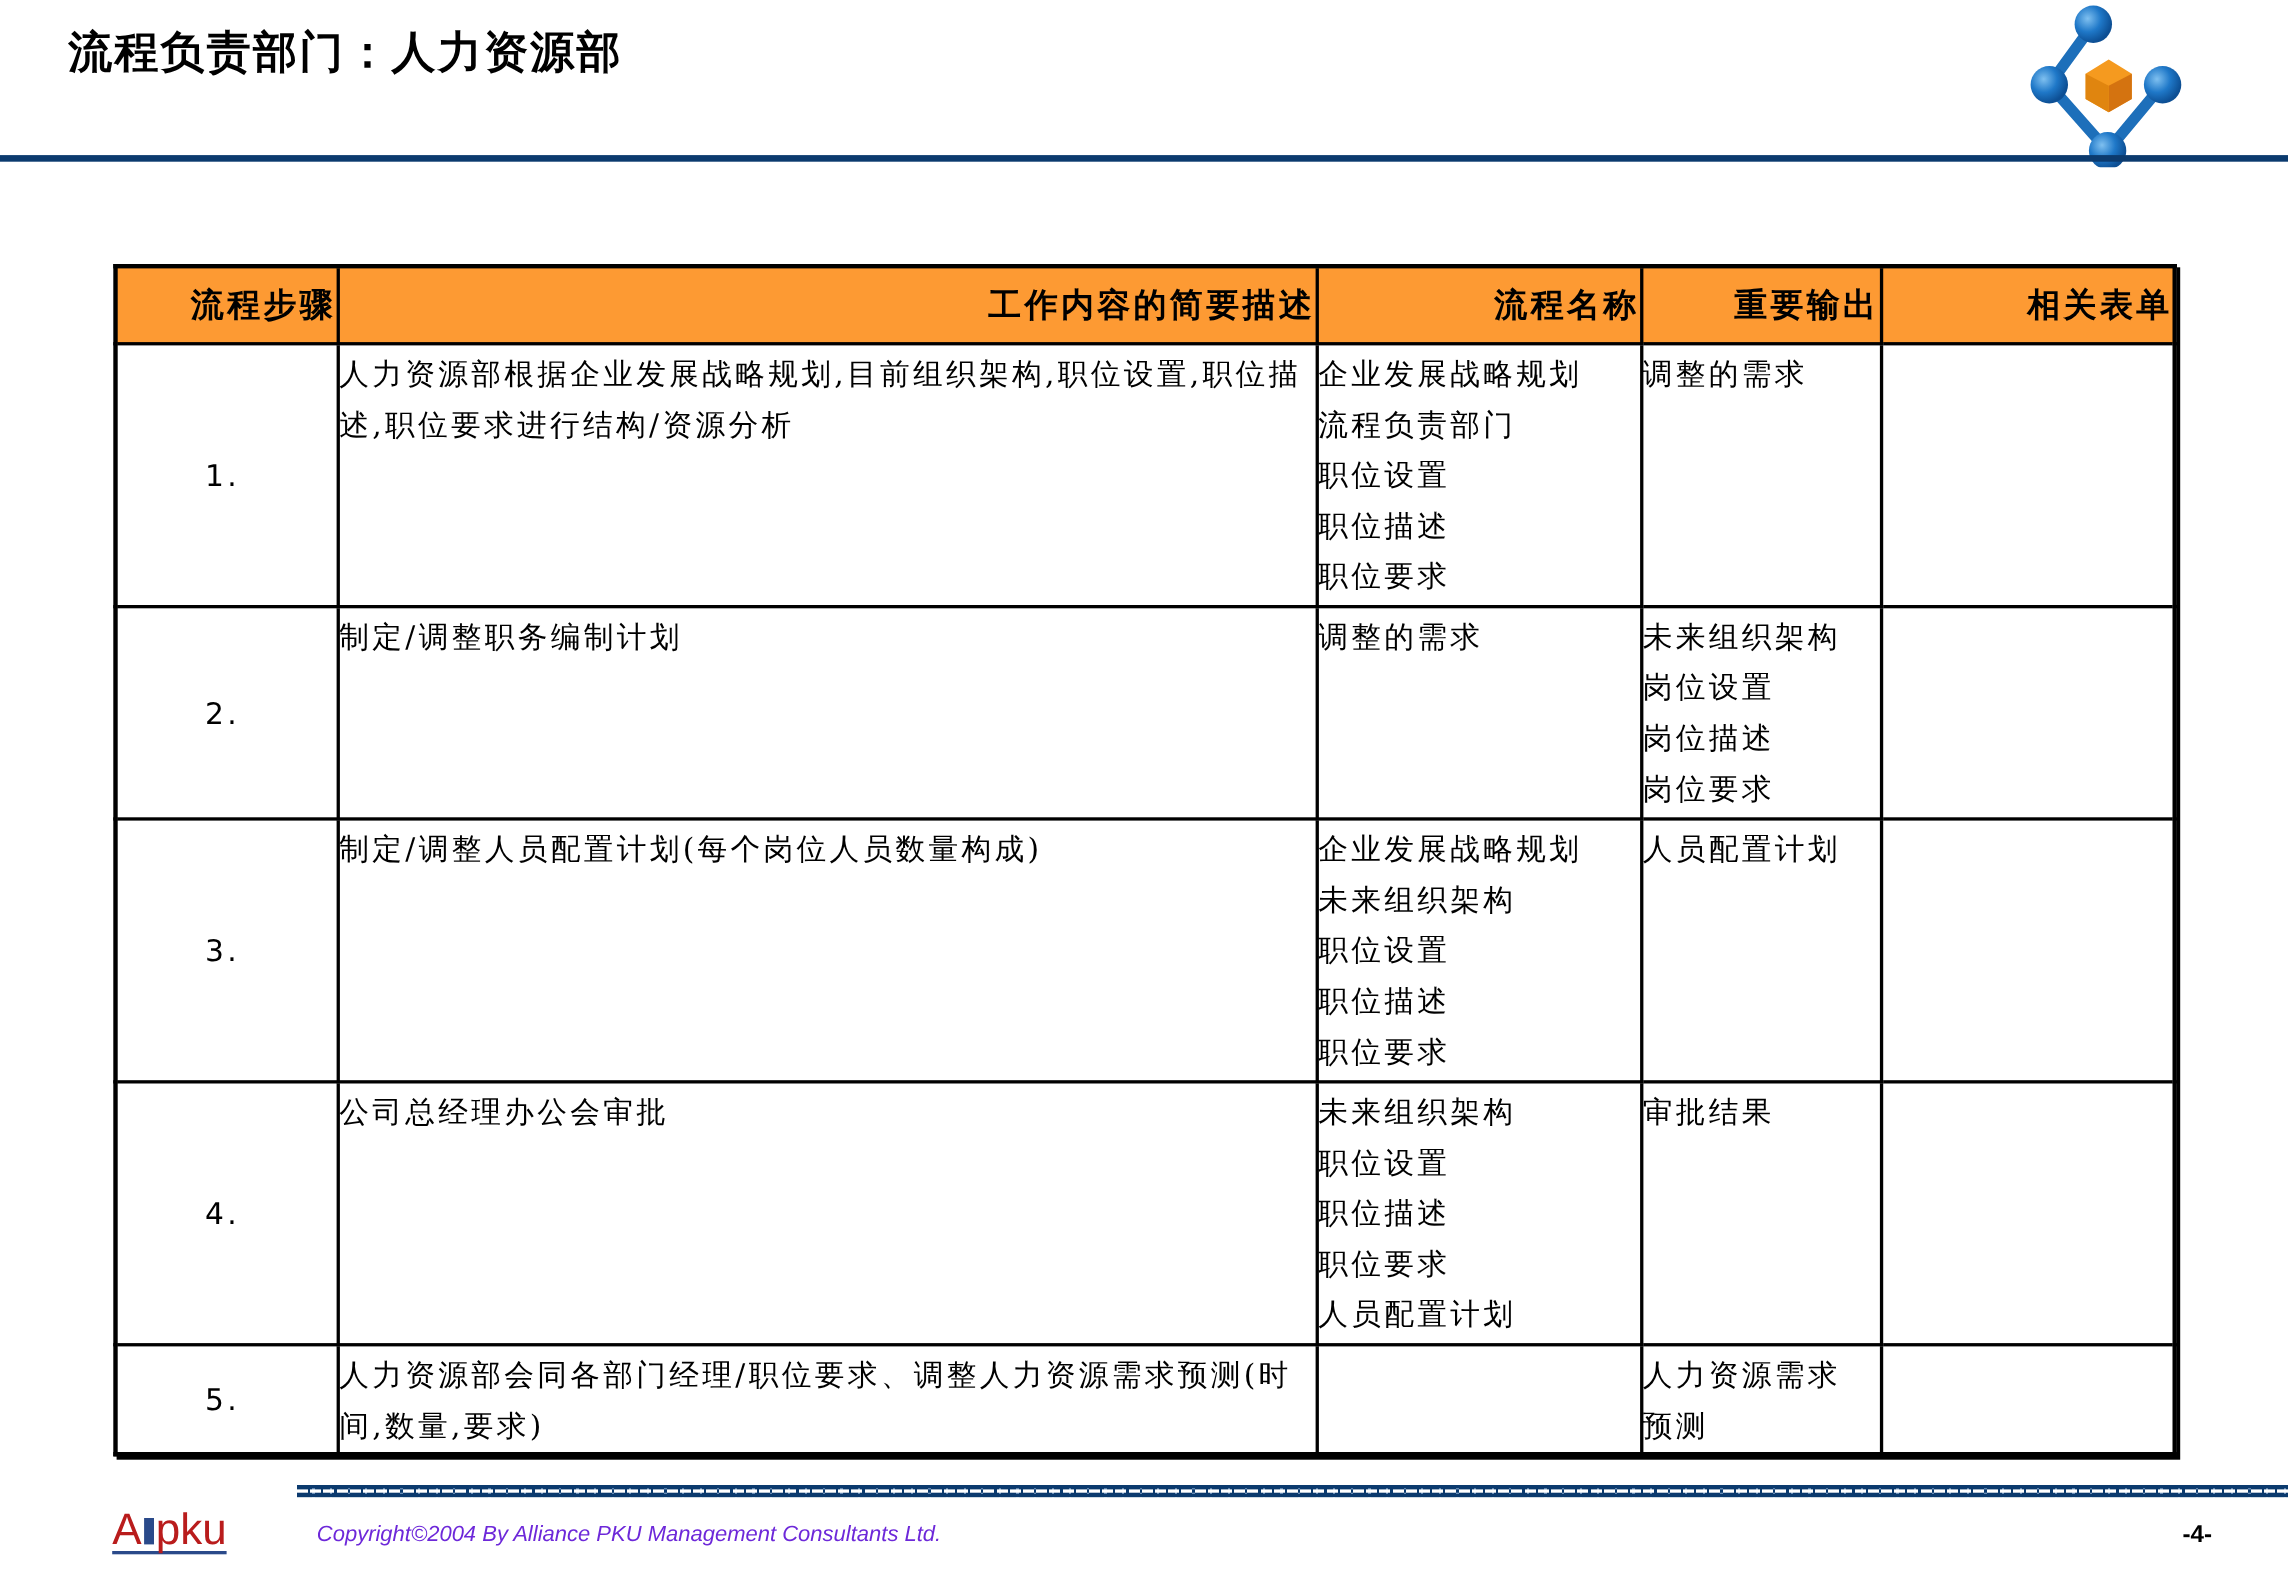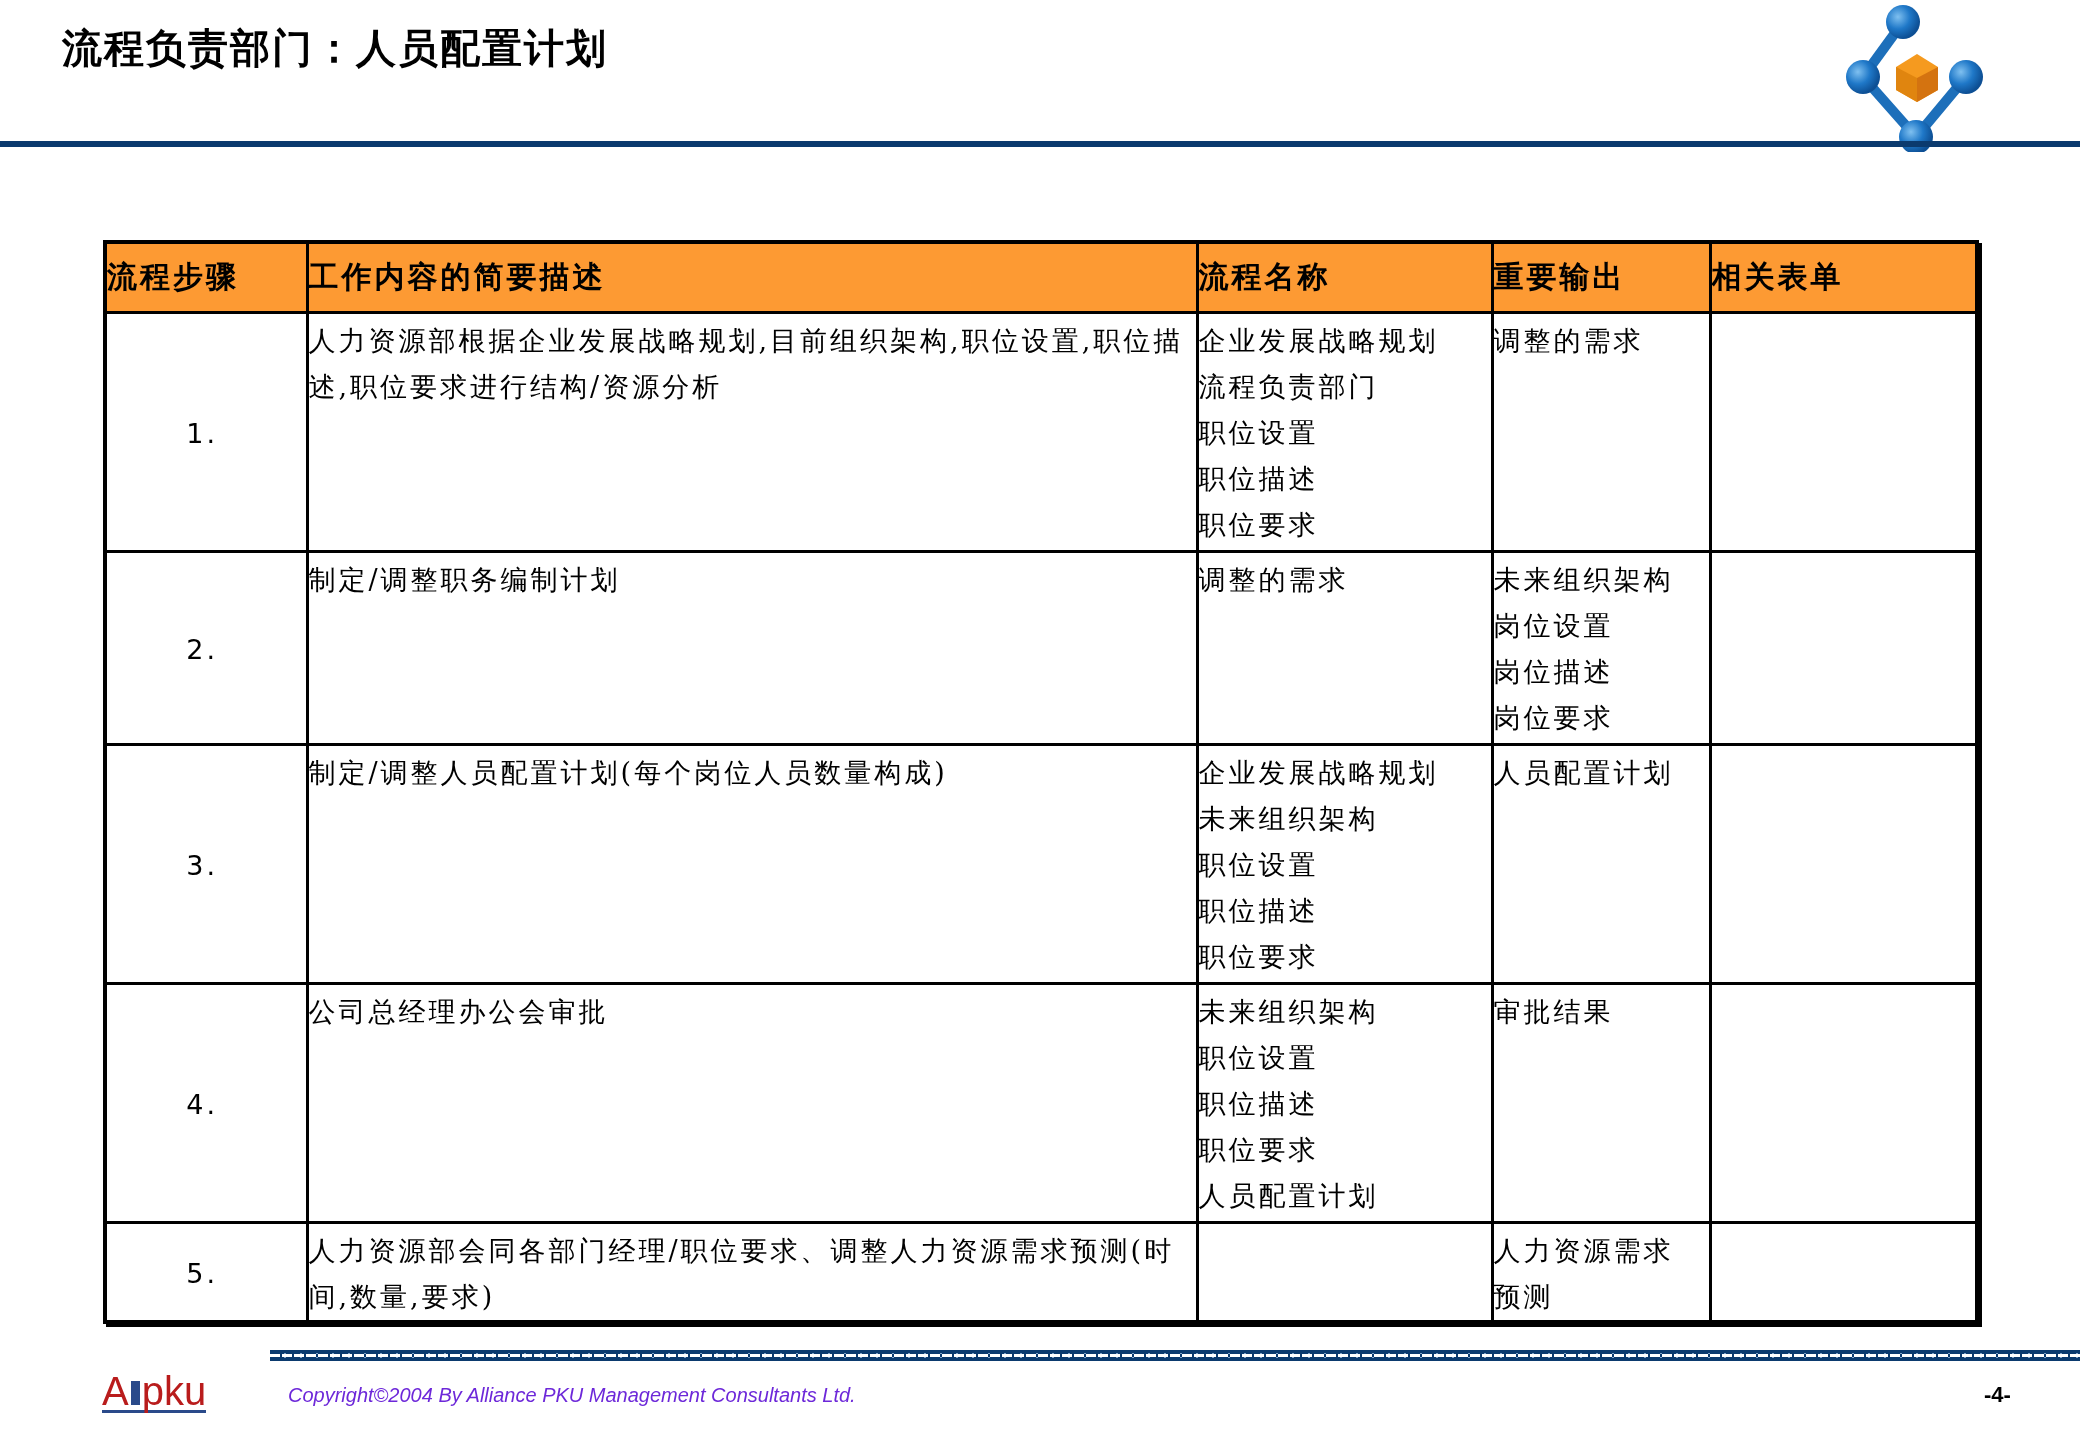--- a/index.html
+++ b/index.html
@@ -9,41 +9,41 @@
   .title-block { position: absolute; left: 62px; top: 20px; }
   .title-line { font-family: "DejaVu Sans", "Liberation Sans", sans-serif; font-weight: bold; font-size: 40px; line-height: 56px; letter-spacing: 2px; color: #000; white-space: nowrap; }
 
   .header-rule { position: absolute; left: 0; top: 141px; width: 2080px; height: 6px; background: #0b3a6e; }
 
   .logo { position: absolute; left: 1838px; top: 2px; width: 160px; height: 150px; }
 
   .table-wrap { position: absolute; left: 103px; top: 240px; width: 1872px; }
   table.proc { border-collapse: collapse; width: 1872px; table-layout: fixed; border: 4px solid #000; box-shadow: 3px 3px 0 #000; }
   table.proc th, table.proc td { border: 3px solid #000; vertical-align: top; }
-  table.proc th { background: #fd9a33; height: 70px; vertical-align: middle; text-align: left; font-family: "DejaVu Sans", "Liberation Sans", sans-serif; font-weight: bold; font-size: 30px; letter-spacing: 3px; }
+  table.proc th { background: #fd9a33; height: 70px; vertical-align: middle; text-align: right; font-family: "DejaVu Sans", "Liberation Sans", sans-serif; font-weight: bold; font-size: 30px; letter-spacing: 3px; }
   table.proc td { font-size: 27px; line-height: 46px; padding: 4px 8px 0 0; letter-spacing: 3px; }
   td.step { text-align: center; vertical-align: middle !important; font-family: "DejaVu Sans", "Liberation Sans", sans-serif; font-size: 28px; letter-spacing: 0; }
   td.desc { line-height: 38px; padding-top: 6px; }
   td.list .li { display: block; white-space: nowrap; }
 
   .footer-rule { position: absolute; left: 270px; top: 1350px; width: 1810px; height: 11px; background: repeating-linear-gradient(90deg, #0b3a6e 0 14px, #7fa2c8 14px 16px); }
   .footer-rule::before { content: ""; position: absolute; left: 0; top: 0; right: 0; height: 3px; background: #0b3a6e; }
   .footer-rule::after { content: ""; position: absolute; left: 0; bottom: 0; right: 0; height: 3px; background: #0b3a6e; }
   .footer-rule .mid { position: absolute; left: 0; right: 0; top: 4px; height: 3px; background: repeating-linear-gradient(90deg, #ffffff 0 10px, #0b3a6e 10px 12px); }
 
   .footer-logo { position: absolute; left: 102px; top: 1372px; font-family: "Liberation Sans", sans-serif; font-size: 40px; color: #b91c1c; letter-spacing: 0; border-bottom: 3px solid #2a4a8a; line-height: 38px; }
   .footer-logo .bar { display: inline-block; width: 9px; height: 24px; background: #2a4a8a; margin: 0 2px; vertical-align: 0px; }
   .copyright { position: absolute; left: 288px; top: 1384px; font-family: "Liberation Sans", sans-serif; font-style: italic; font-size: 20px; color: #6d28d9; }
   .page-num { position: absolute; left: 1984px; top: 1382px; font-family: "Liberation Sans", sans-serif; font-weight: bold; font-size: 22px; color: #000; }
 </style>
 </head>
 <body>
 
 <div class="title-block">
-  <div class="title-line">流程负责部门：人员配置计划</div>
+  <div class="title-line">流程负责部门：人力资源部</div>
 </div>
 
 <svg class="logo" viewBox="0 0 160 150">
   <defs>
     <radialGradient id="ball" cx="35%" cy="35%" r="65%">
       <stop offset="0%" stop-color="#7fc0f0"></stop>
       <stop offset="55%" stop-color="#1f78c8"></stop>
       <stop offset="100%" stop-color="#0d4f94"></stop>
     </radialGradient>
   </defs>

